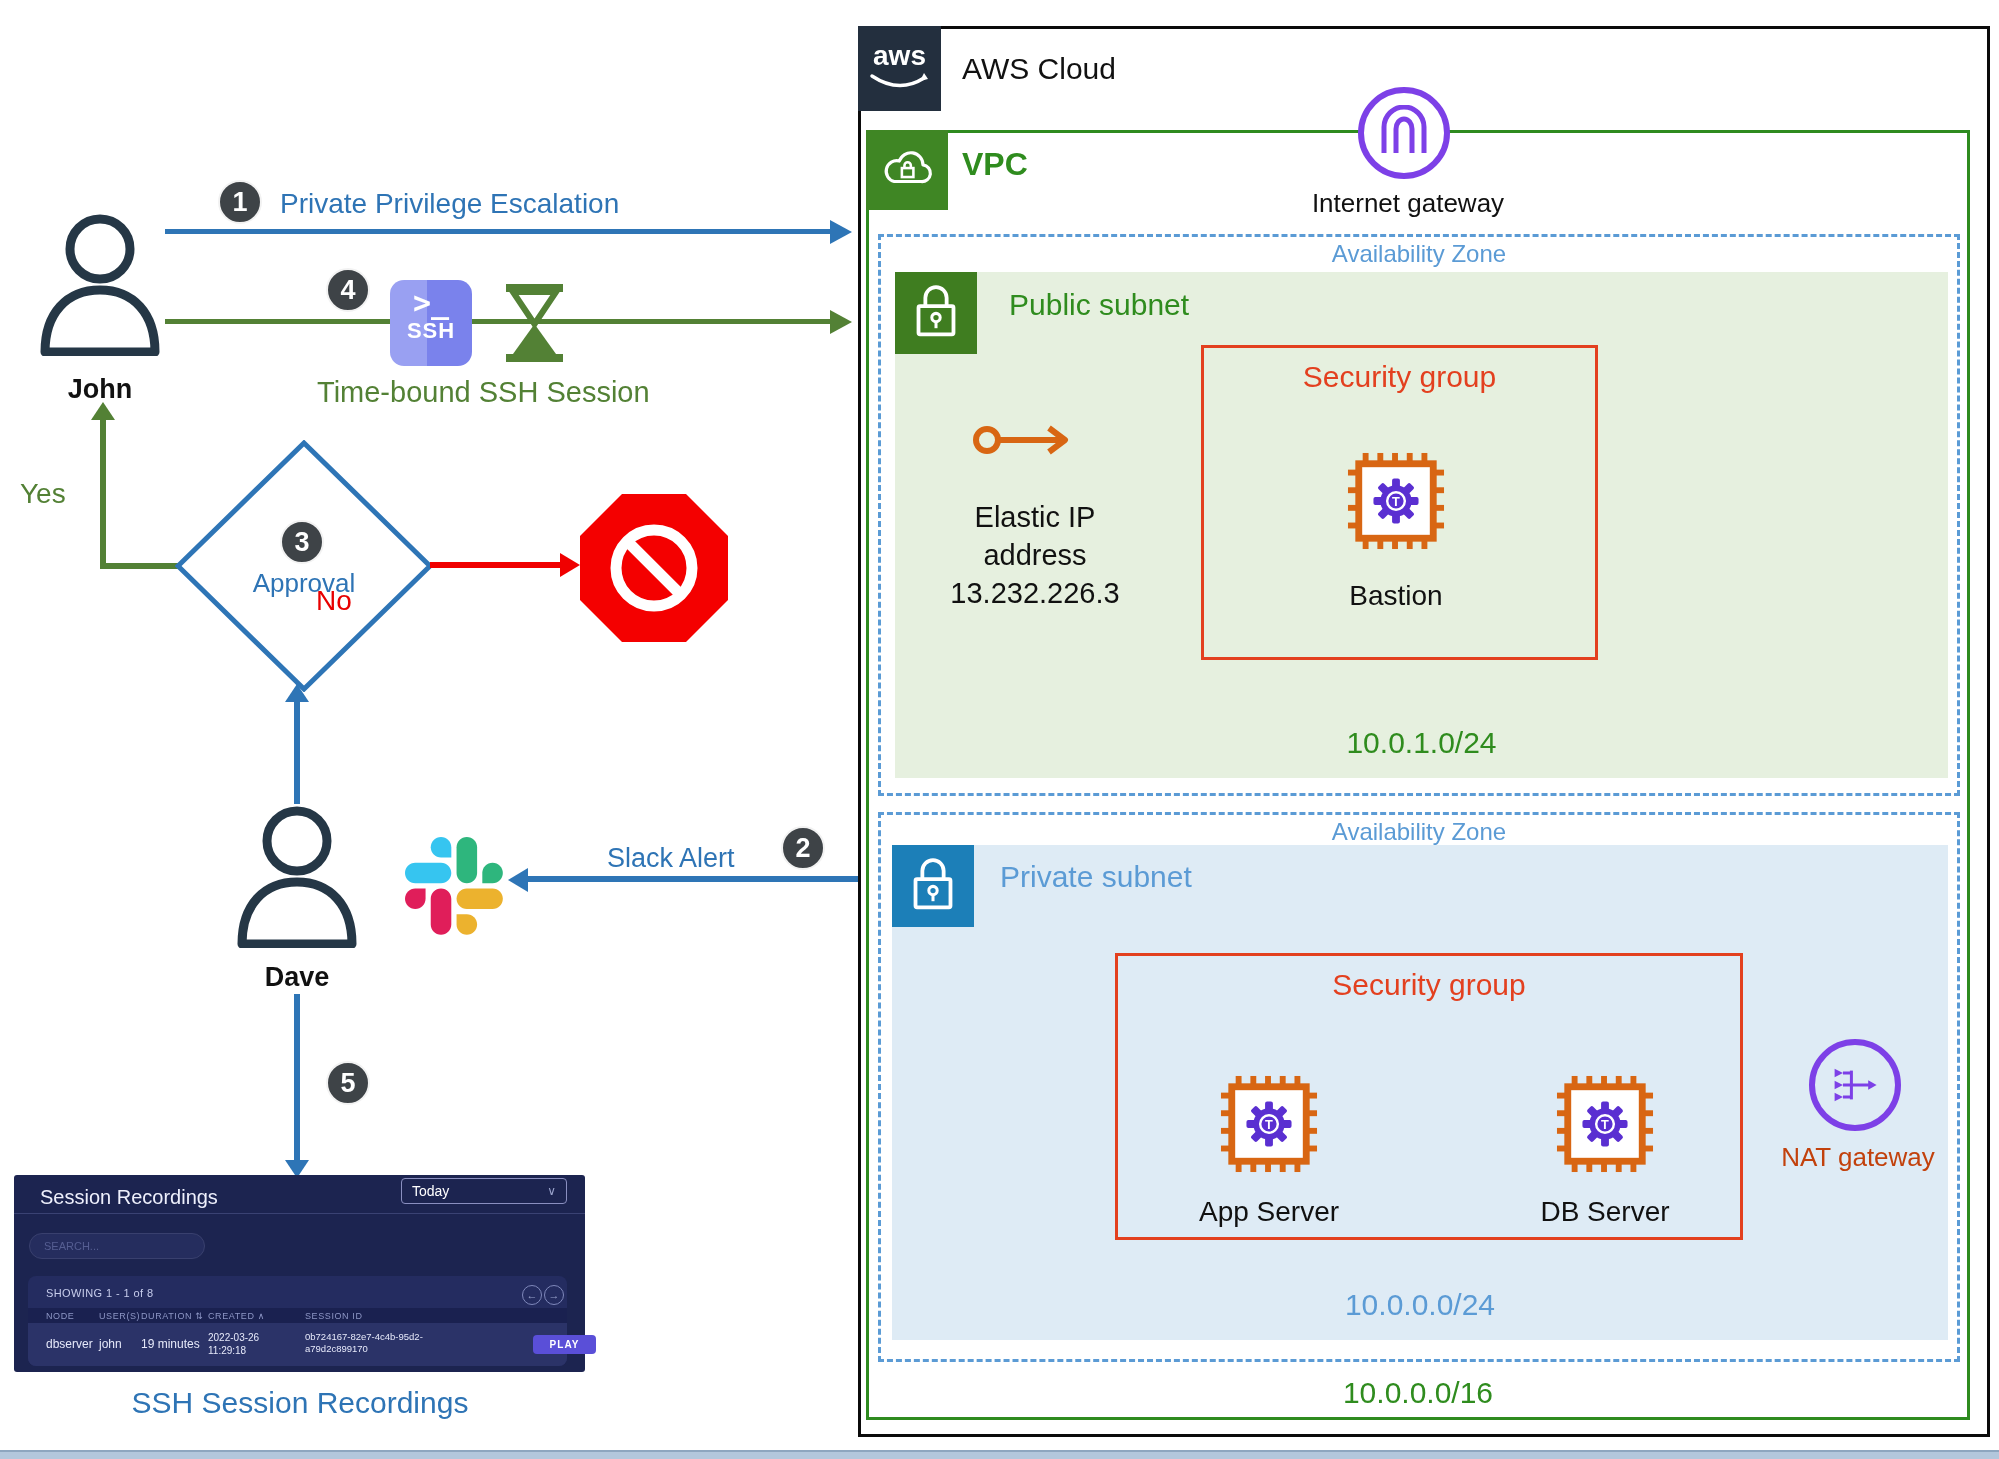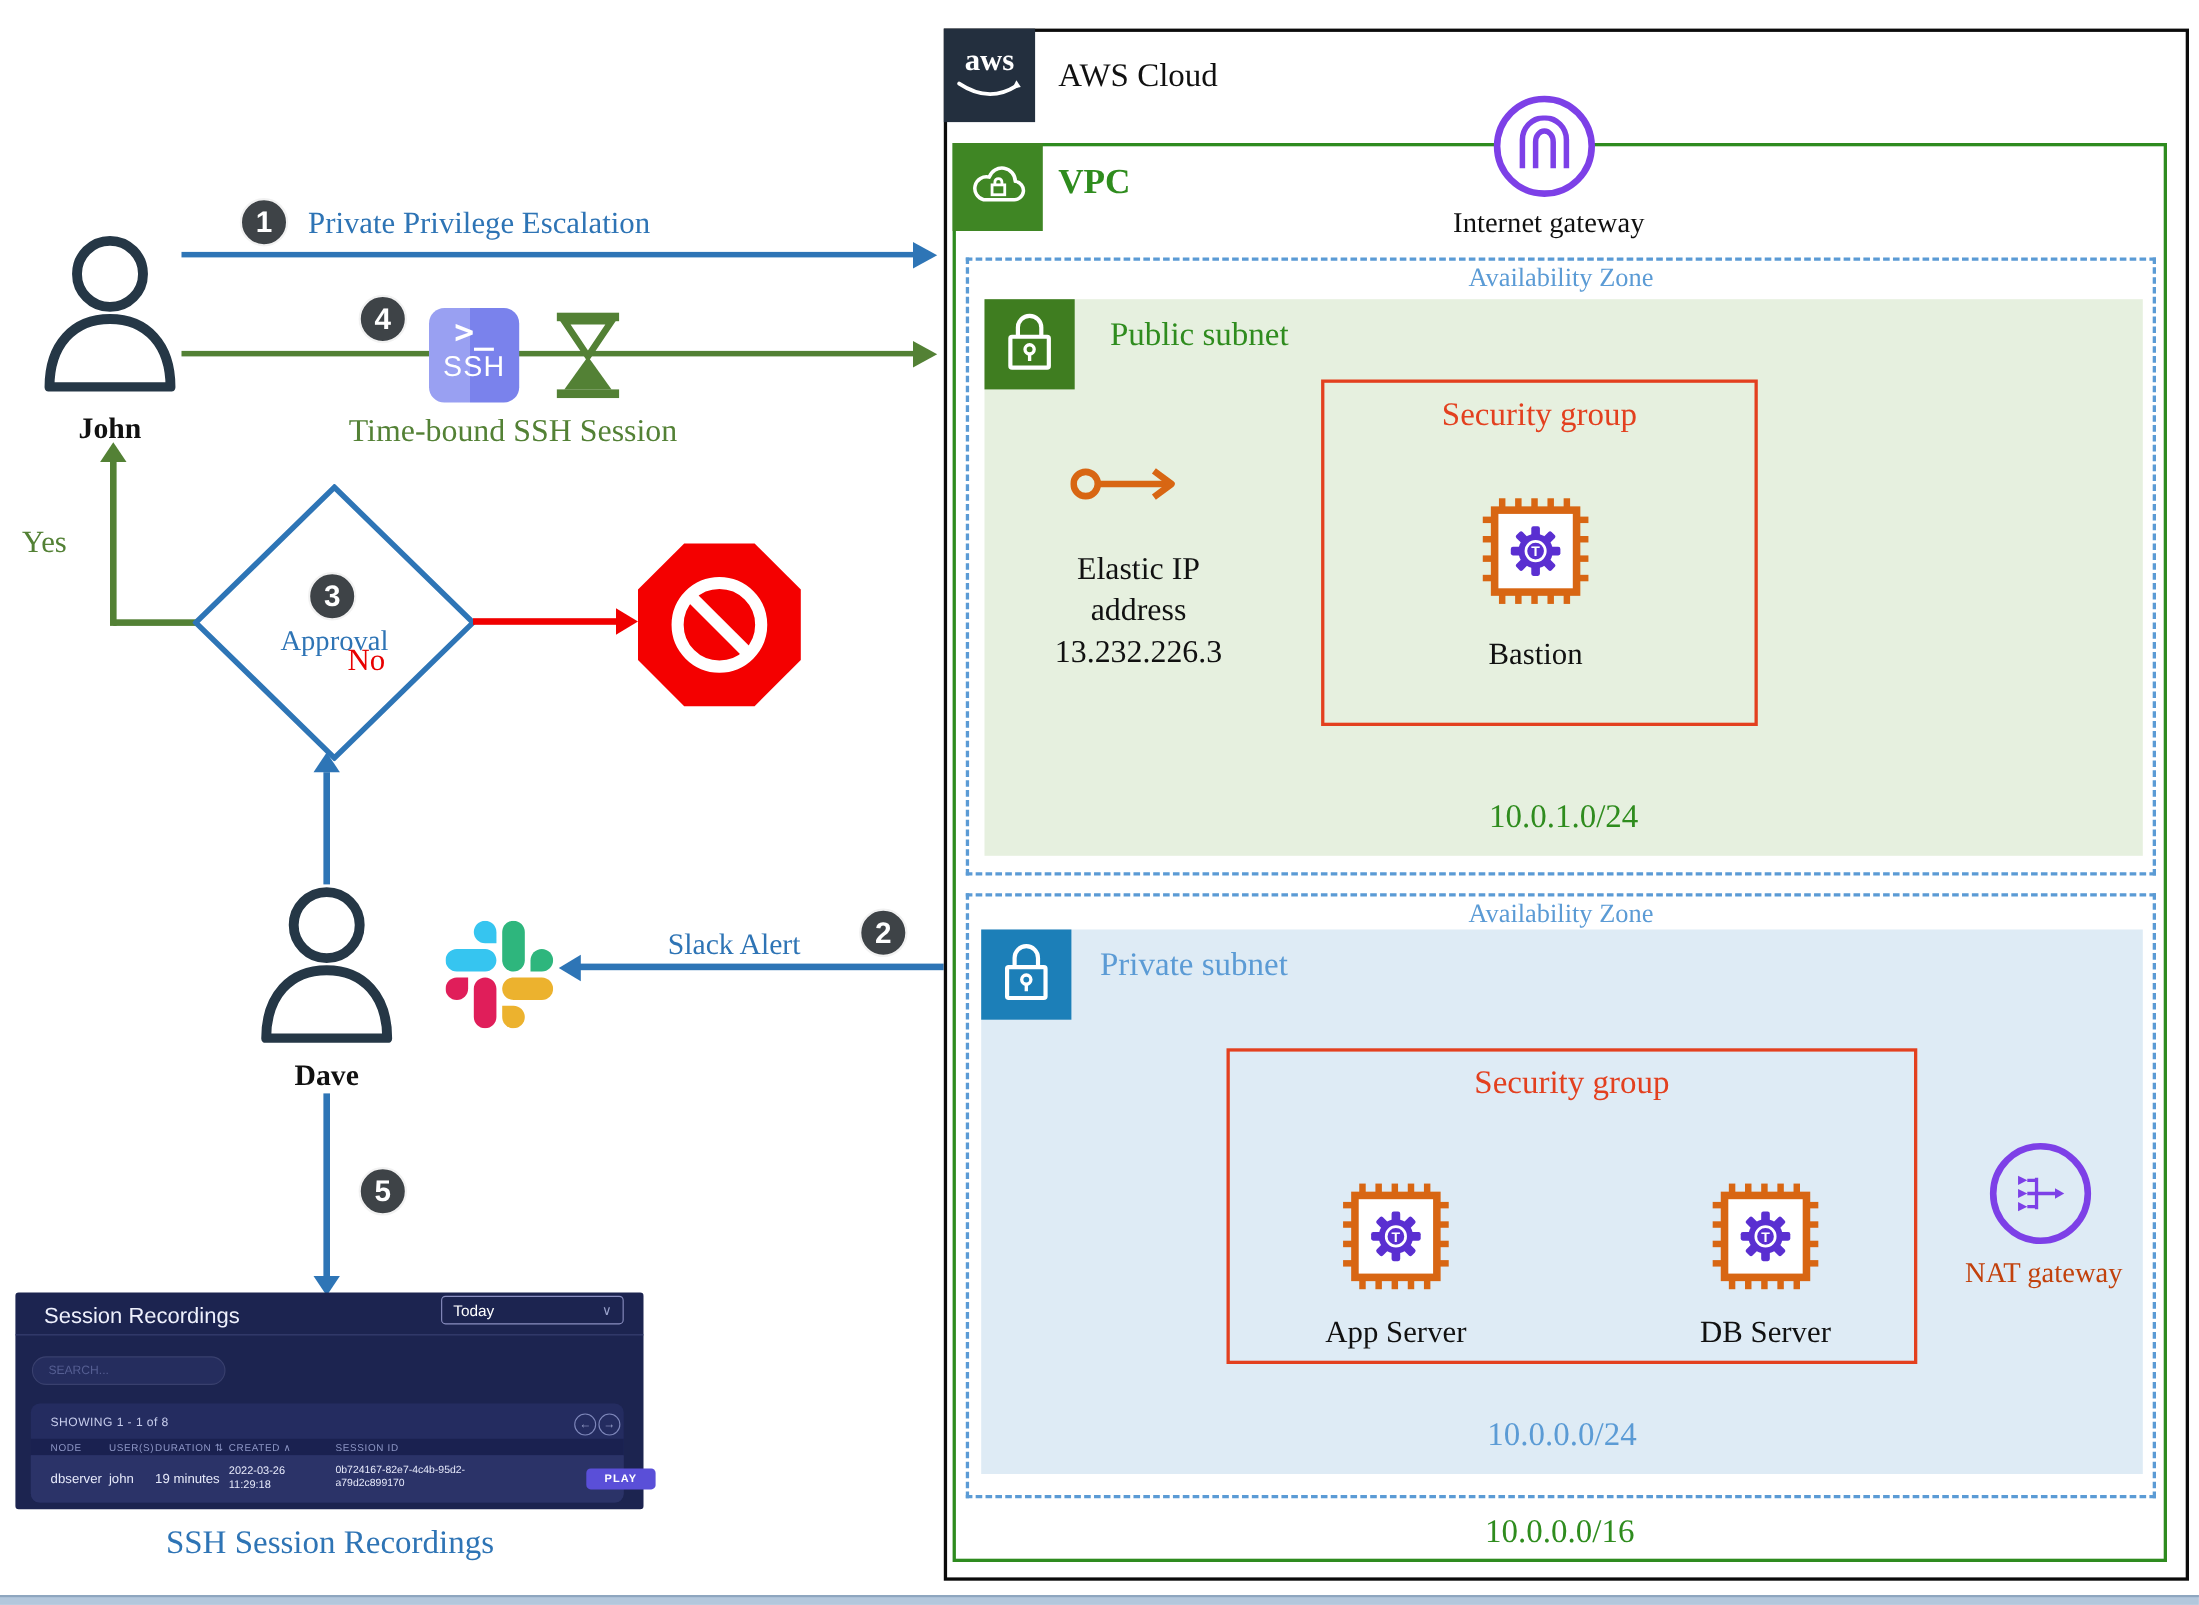--- a/index.html
+++ b/index.html
@@ -1,38 +1,38 @@
 <!DOCTYPE html>
 <html><head>
 <meta charset="utf-8">
 <style>
   html,body{margin:0;padding:0;background:#fff;}
   #stage{position:relative;width:1999px;height:1459px;background:#fff;overflow:hidden;
          font-family:"Liberation Sans",sans-serif;}
   .abs{position:absolute;}
-  .txt{font-family:Liberation Serif, serif;white-space:nowrap;}
+  .txt{font-family:Liberation Sans, sans-serif;white-space:nowrap;}
   .ctr{text-align:center;}
   
   .blue-t{color:#2E74B5;} .green-t{color:#538135;} .red-t{color:#E80000;}
   .awsgreen-t{color:#2F8C1E;} .azblue-t{color:#5B9BD5;} .sgred-t{color:#E3401F;}
   .line{position:absolute;}
   .badge{position:absolute;width:44px;height:44px;border-radius:50%;background:#3E4347;
          border:2px solid #f2f2f2;color:#fff;font-size:27px;font-weight:bold;
          display:flex;align-items:center;justify-content:center;box-sizing:border-box;}
   
   .ah-right{width:0;height:0;border-top:12px solid transparent;border-bottom:12px solid transparent;}
   .ah-left{width:0;height:0;border-top:12px solid transparent;border-bottom:12px solid transparent;}
   .ah-up{width:0;height:0;border-left:12px solid transparent;border-right:12px solid transparent;}
   .ah-down{width:0;height:0;border-left:12px solid transparent;border-right:12px solid transparent;}
   
   .ssh-tile{position:absolute;left:390px;top:280px;width:82px;height:86px;border-radius:14px;
             background:linear-gradient(90deg,#99A0F2 0 45%,#7A82EC 45% 100%);
             color:#fff;text-align:center;line-height:1;}
   .ssh-tile .p1{font-family:"DejaVu Sans Mono",monospace;font-weight:bold;font-size:30px;margin-top:8px;}
-  .ssh-tile .p2{font-weight:normal;font-size:26px;margin-top:2px;letter-spacing:1px;}
+  .ssh-tile .p2{font-weight:bold;font-size:22px;margin-top:2px;letter-spacing:1px;}
   
   .aws-box{position:absolute;left:858px;top:26px;width:1132px;height:1411px;border:3px solid #0b0b0b;
            box-sizing:border-box;background:#fff;}
   .vpc-box{position:absolute;left:866px;top:130px;width:1104px;height:1290px;border:3px solid #2E8B1F;
            box-sizing:border-box;}
   .az{position:absolute;border:3px dashed #5B9BD5;box-sizing:border-box;}
   .subnet{position:absolute;}
   .sg{position:absolute;border:3px solid #E3401F;box-sizing:border-box;}
   .corner-icon{position:absolute;display:flex;align-items:center;justify-content:center;}
   

